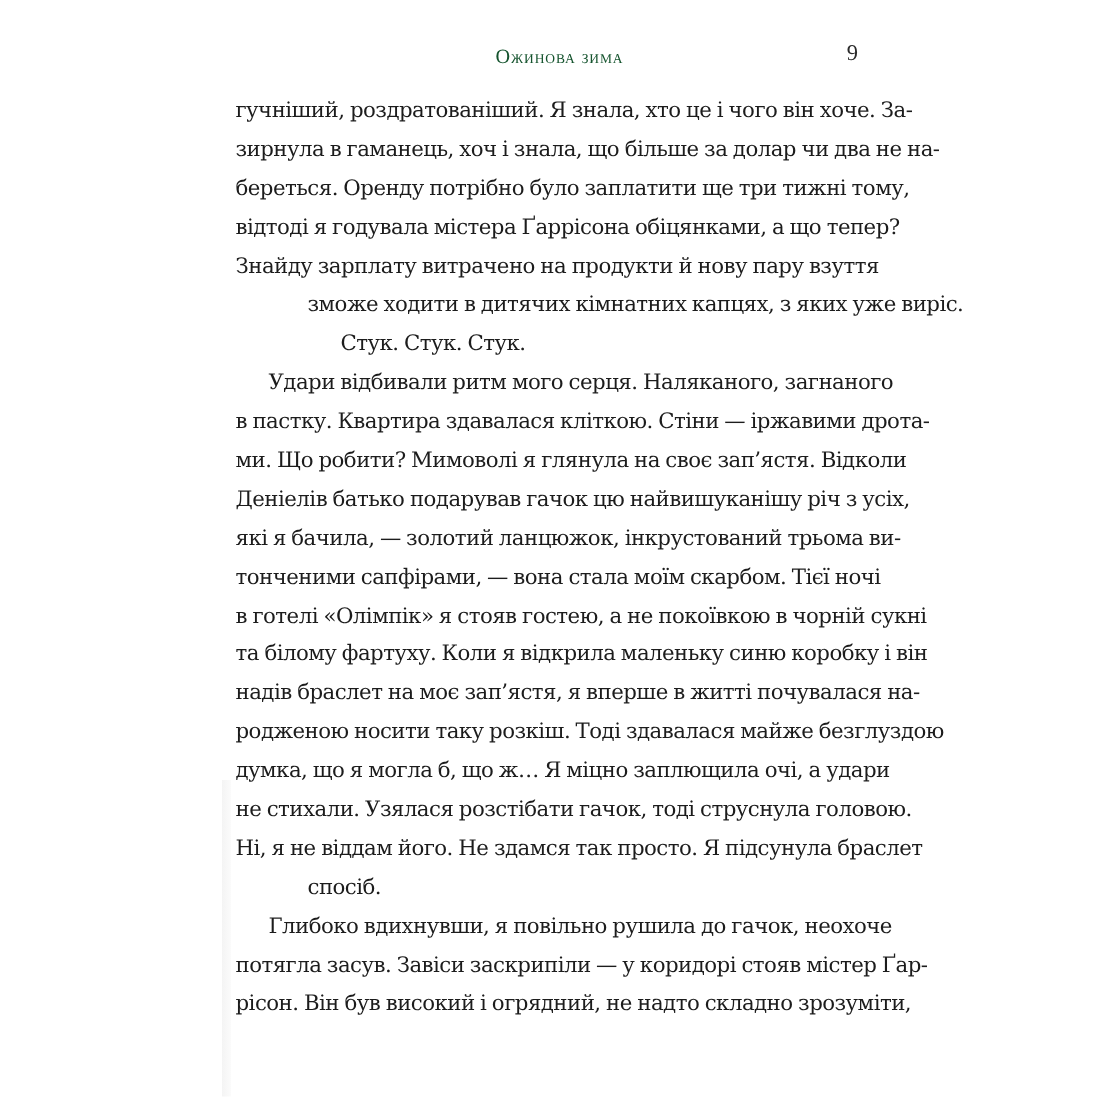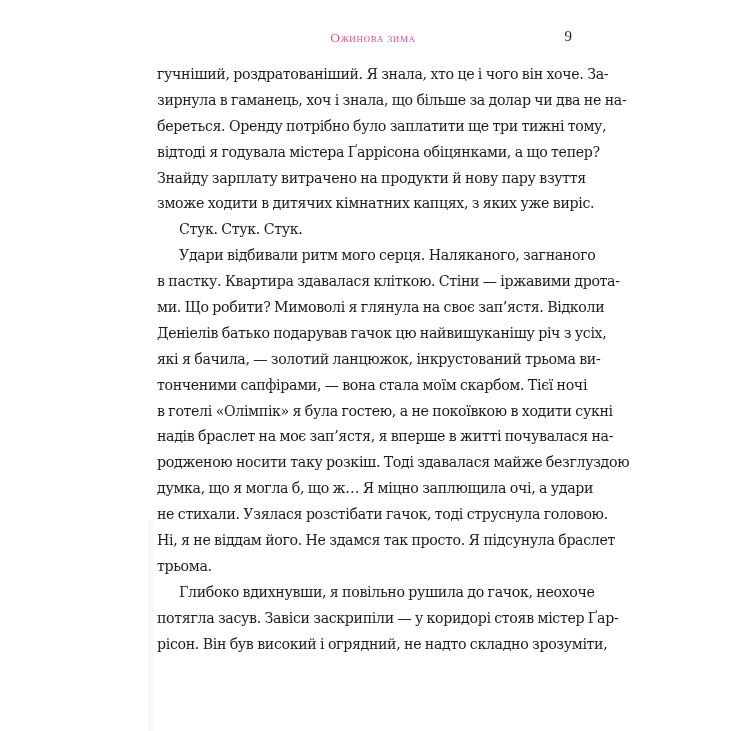--- a/index.html
+++ b/index.html
@@ -40,21 +40,21 @@
     }
     .running-title {
       position: absolute;
       left: 17px;
       right: 0;
       text-align: center;
       font-family: "Liberation Serif", serif;
       font-size: 13.5px;
       letter-spacing: 0.6px;
       font-variant: small-caps;
-      color: #ec4899;
+      color: #14532d;
     }
     .page-number {
       position: absolute;
       right: 0;
       top: -2px;
       font-family: "Liberation Serif", serif;
       font-size: 15px;
       color: #2a2a2a;
     }
     .text-block {
@@ -72,20 +72,21 @@
     .line {
       display: block;
       white-space: nowrap;
       text-align: justify;
       text-align-last: justify;
       height: 25.9px;
       overflow: visible;
     }
     .line.last {
       text-align-last: left;
+      margin-left: 48px;
     }
     .line.indent {
       padding-left: 22px;
     }
     .ital {
     }
   </style>
 </head>
 <body>
 
@@ -106,26 +107,27 @@
     <span class="line last">зможе ходити в дитячих кімнатних капцях, з яких уже виріс.</span>
 
     <span class="line last indent ital">Стук. Стук. Стук.</span>
 
     <span class="line indent">Удари відбивали ритм мого серця. Наляканого, загнаного</span>
     <span class="line">в пастку. Квартира здавалася кліткою. Стіни — іржавими дрота-</span>
     <span class="line"><span>ми. </span><span class="ital">Що робити?</span><span> Мимоволі я глянула на своє зап’ястя. Відколи</span></span>
     <span class="line">Деніелів батько подарував гачок цю найвишуканішу річ з усіх,</span>
     <span class="line">які я бачила, — золотий ланцюжок, інкрустований трьома ви-</span>
     <span class="line">тонченими сапфірами, — вона стала моїм скарбом. Тієї ночі</span>
-    <span class="line">в готелі «Олімпік» я була гостею, а не покоївкою в ходити сукні</span>
+    <span class="line">в готелі «Олімпік» я стояв гостею, а не покоївкою в чорній сукні</span>
+    <span class="line">та білому фартуху. Коли я відкрила маленьку синю коробку і він</span>
     <span class="line">надів браслет на моє зап’ястя, я вперше в житті почувалася на-</span>
     <span class="line">родженою носити таку розкіш. Тоді здавалася майже безглуздою</span>
     <span class="line">думка, що я могла б, що ж… Я міцно заплющила очі, а удари</span>
     <span class="line">не стихали. Узялася розстібати гачок, тоді струснула головою.</span>
     <span class="line">Ні, я не віддам його. Не здамся так просто. Я підсунула браслет</span>
-    <span class="line last">трьома.</span>
+    <span class="line last">спосіб.</span>
 
     <span class="line indent">Глибоко вдихнувши, я повільно рушила до гачок, неохоче</span>
     <span class="line">потягла засув. Завіси заскрипіли — у коридорі стояв містер Ґар-</span>
     <span class="line">рісон. Він був високий і огрядний, не надто складно зрозуміти,</span>
 
   </div>
 </div>
 
 </body></html>

